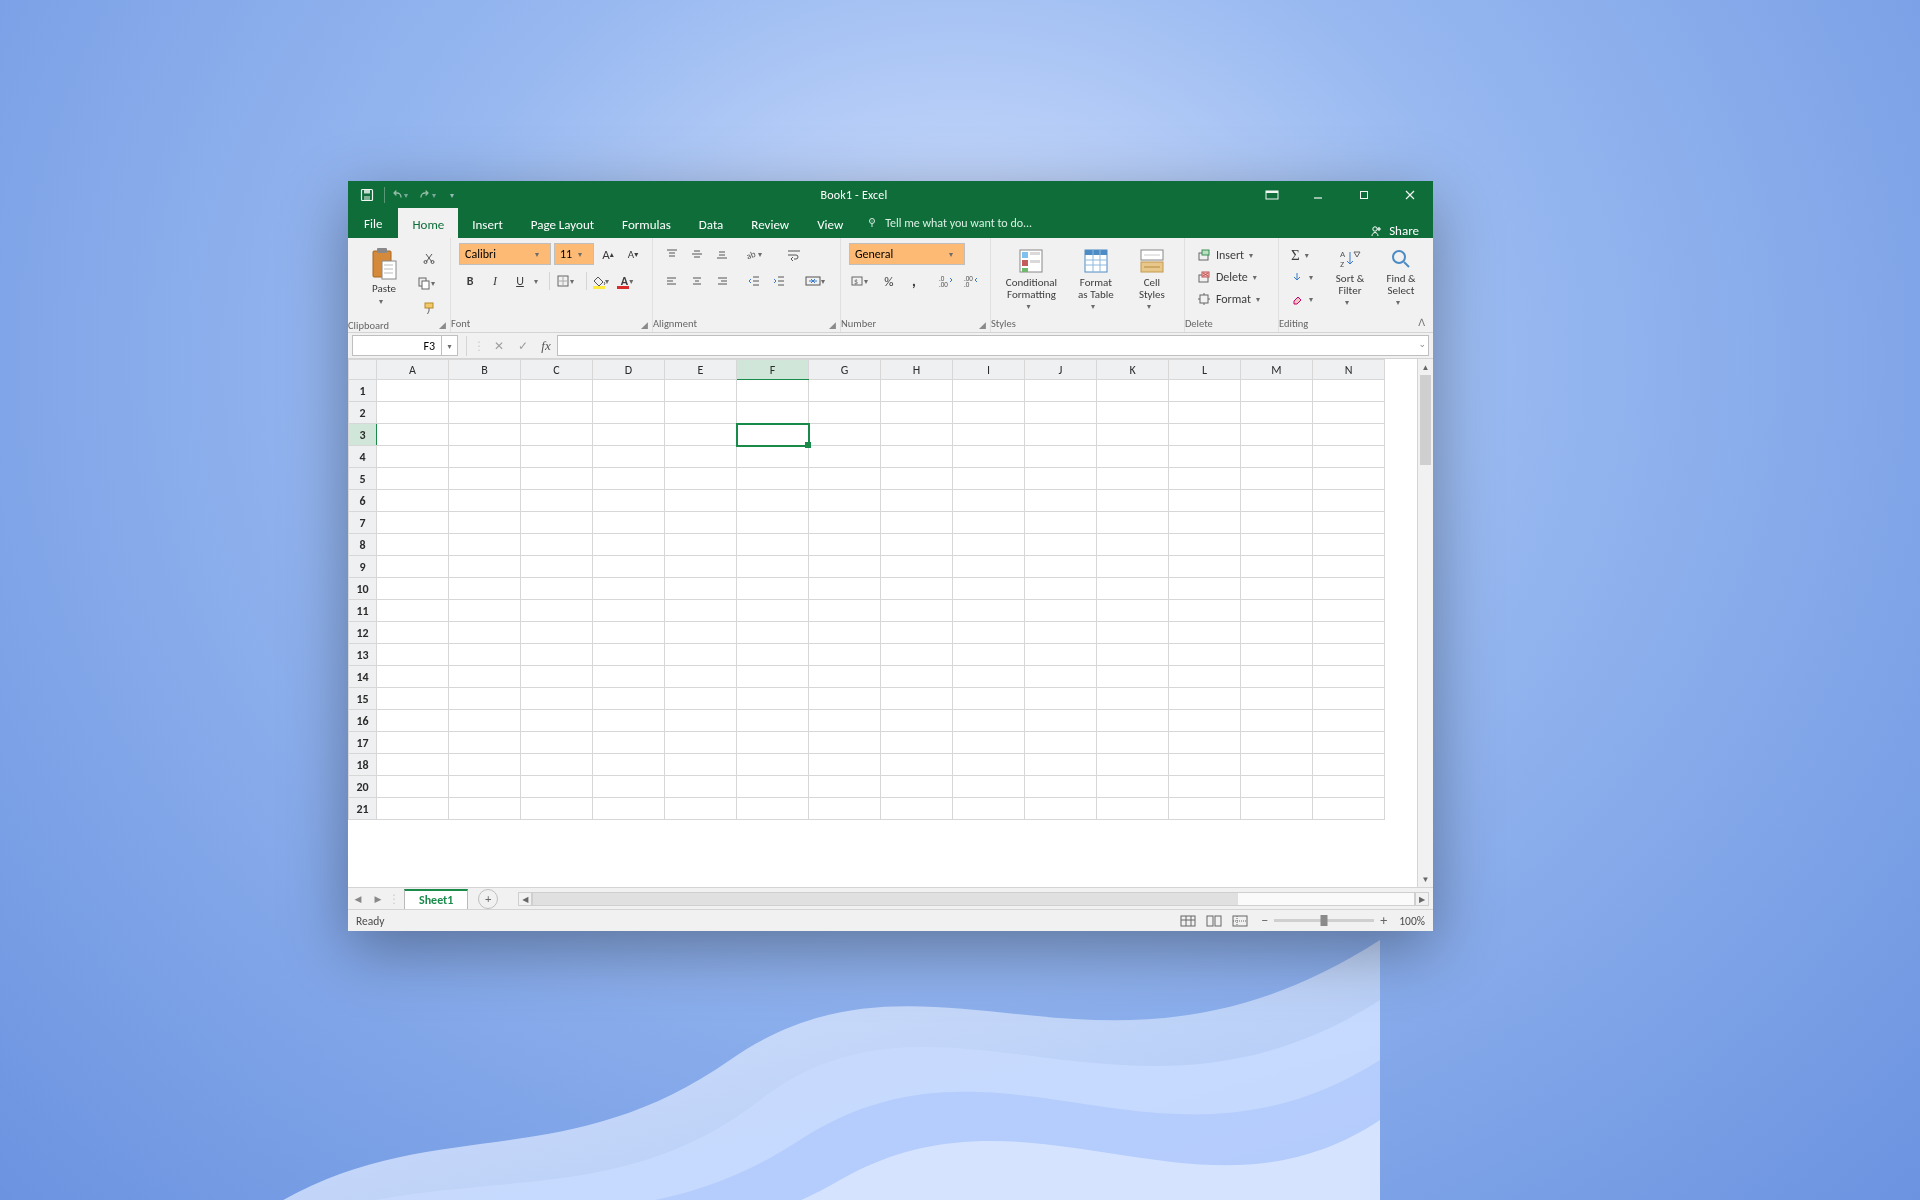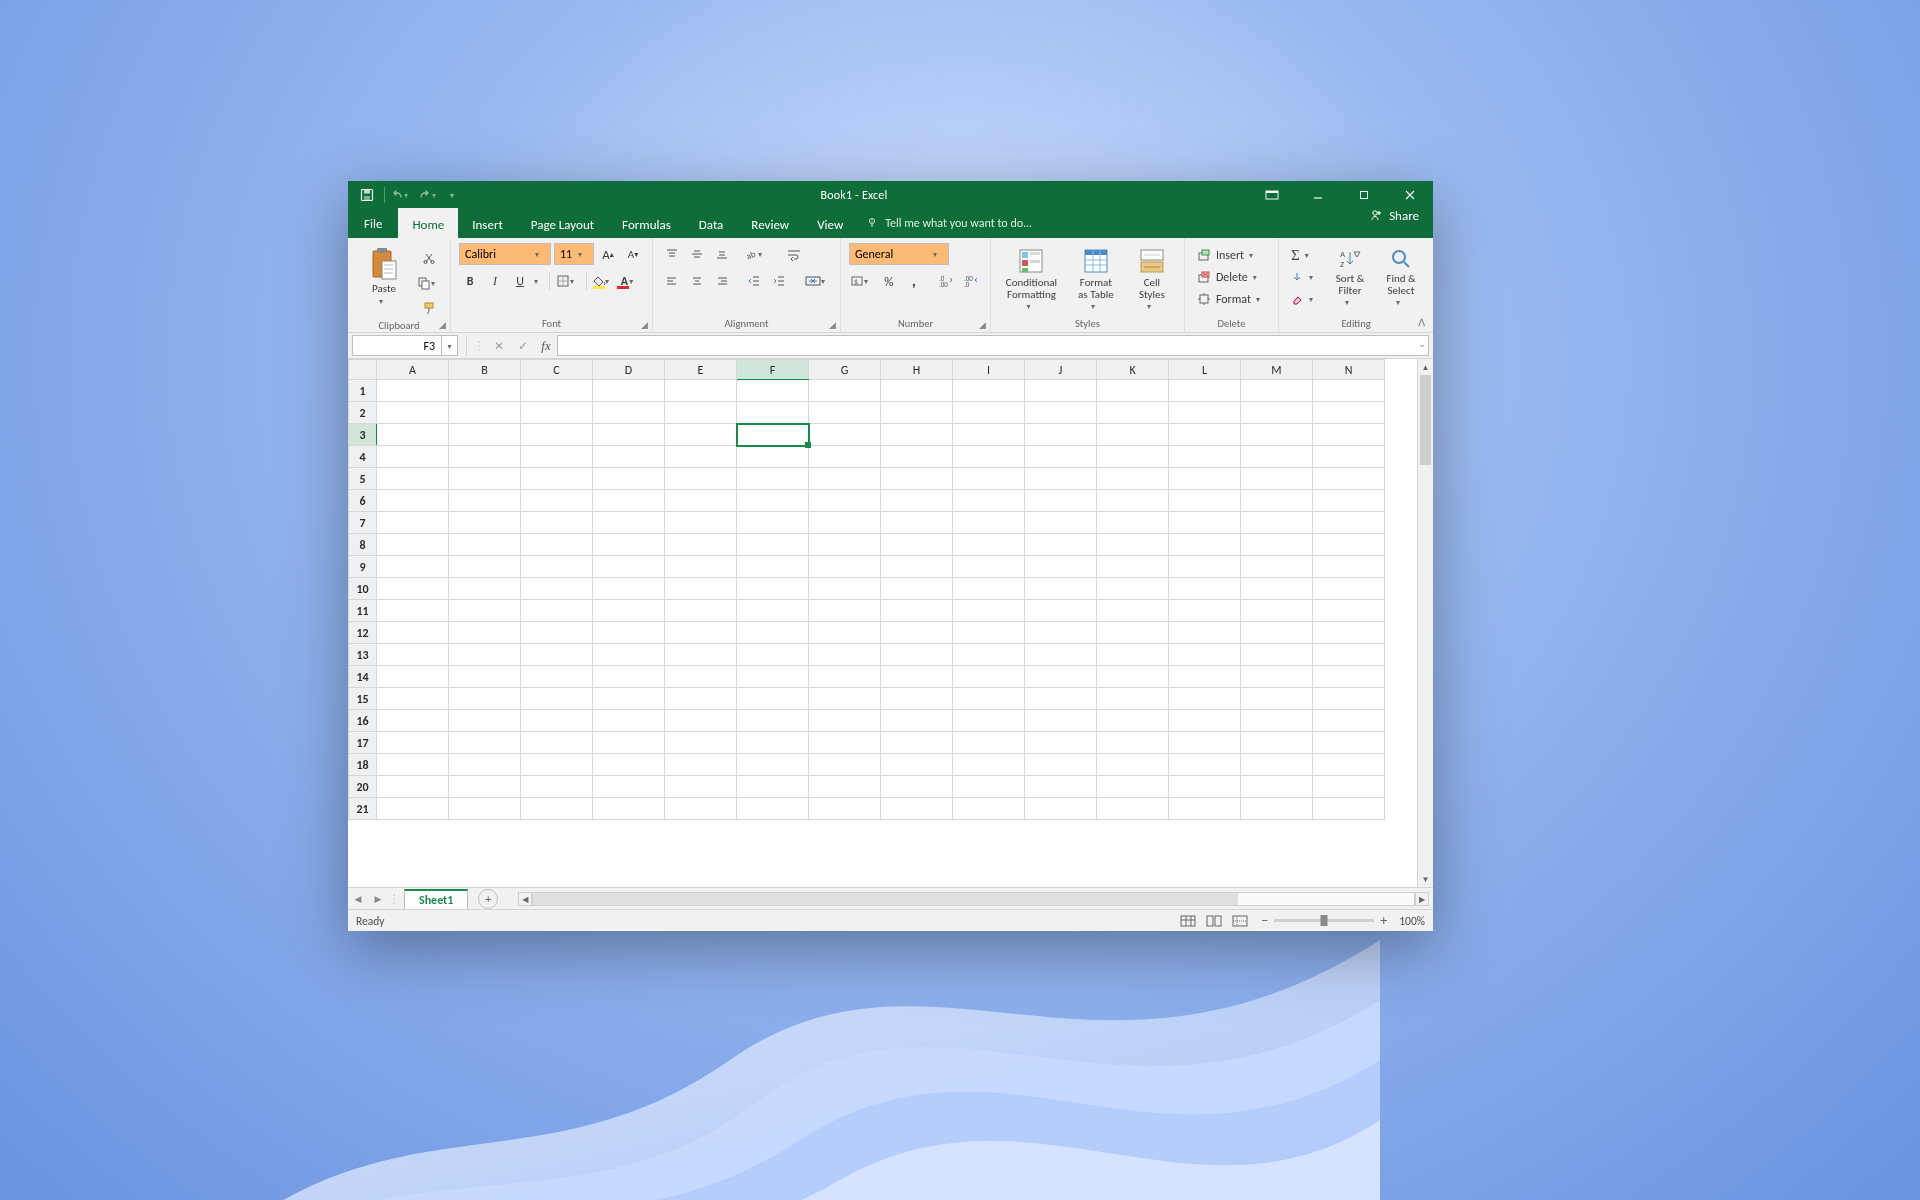--- a/index.html
+++ b/index.html
@@ -20,26 +20,26 @@
   .title { flex:1; text-align:center; font-size:12px; letter-spacing:.2px; }
   .winbtns { display:flex; }
   .winbtns .qbtn { width:46px; height:26px; }
 
   
   .tabs { height:30px; background:#0f6d3a; display:flex; align-items:stretch; color:#fff; font-size:13px; }
   .tab { padding:16px 14px; display:flex; align-items:center; cursor:pointer; }
   .tab.file { padding:0 16px; }
   .tab.active { background:#f1f1f1; color:#0f6d3a; }
   .tell { display:flex; align-items:center; gap:6px; padding:0 10px; color:#d9f0e3; font-size:12px; }
-  .share { margin-left:auto; margin-right:8px; display:flex; align-items:flex-start; gap:5px; color:#fff; font-size:13px; padding:0 6px; }
+  .share { margin-left:auto; margin-right:8px; display:flex; align-items:flex-end; gap:5px; color:#fff; font-size:13px; padding:0 6px; }
 
   
   .ribbon { height:95px; background:#f1f1f1; border-bottom:1px solid #d4d4d4; display:flex; align-items:stretch; position:relative; }
   .group { border-right:1px solid #e0e0e0; display:flex; flex-direction:column; }
-  .group-label { height:18px; font-size:10.5px; color:#666; display:flex; align-items:center; justify-content:center; position:relative; }
+  .group-label { height:18px; font-size:10.5px; color:#666; display:flex; align-items:center; position:relative; }
   .launcher { position:absolute; right:4px; bottom:2px; font-size:9px; color:#8a8a8a; }
   .gc { flex:1; display:flex; align-items:flex-start; gap:4px; padding:5px 8px 0; }
   .col { display:flex; flex-direction:column; gap:3px; }
   .row { display:flex; align-items:center; gap:3px; }
   .btn { height:22px; min-width:22px; display:flex; align-items:center; justify-content:center; border:1px solid transparent; border-radius:2px; font-size:12px; color:#3c3c3c; }
   .dd { width:10px; font-size:8px; color:#6b6b6b; }
   .ftxt { height:22px; border:1px solid #bfbfbf; background:#fdba74; font-size:12px; padding:0 5px; }
   .big { display:flex; flex-direction:column; align-items:center; gap:2px; font-size:11px; line-height:1.05; color:#3c3c3c; padding:4px 6px 0; min-width:56px; }
   .big svg { display:block; }
   .mini { height:20px; display:flex; align-items:center; gap:5px; font-size:12px; color:#3c3c3c; padding:0 4px; }
@@ -382,21 +382,21 @@
         </div>
       <div class="group-label">
           <span>Alignment</span>
           <span class="launcher">◢</span>
         </div>
     </div>
 
     <div class="group">
       <div class="gc">
           <div class="col" style="gap:5px">
-        <div class="ftxt" style="width:100px;display:flex;align-items:center;justify-content:space-between">
+        <div class="ftxt" style="width:116px;display:flex;align-items:center;justify-content:space-between">
               <span>General</span>
               <span class="dd">▾</span>
             </div>
         <div class="row">
           <div class="btn">
                 <svg width="14" height="14" viewBox="0 0 14 14">
                   <rect x="2" y="3" width="10" height="8" fill="none" stroke="#666"></rect>
                   <text x="4" y="10" font-size="8" fill="#666">$</text>
                 </svg>
                 <span class="dd">▾</span>

